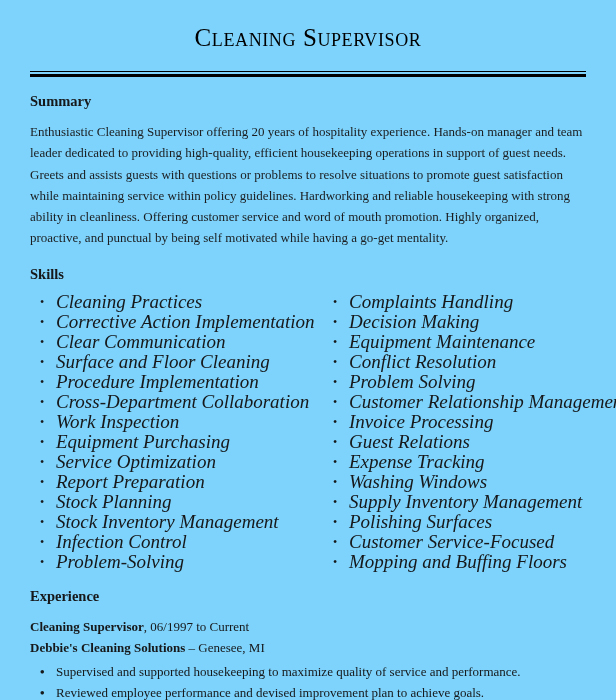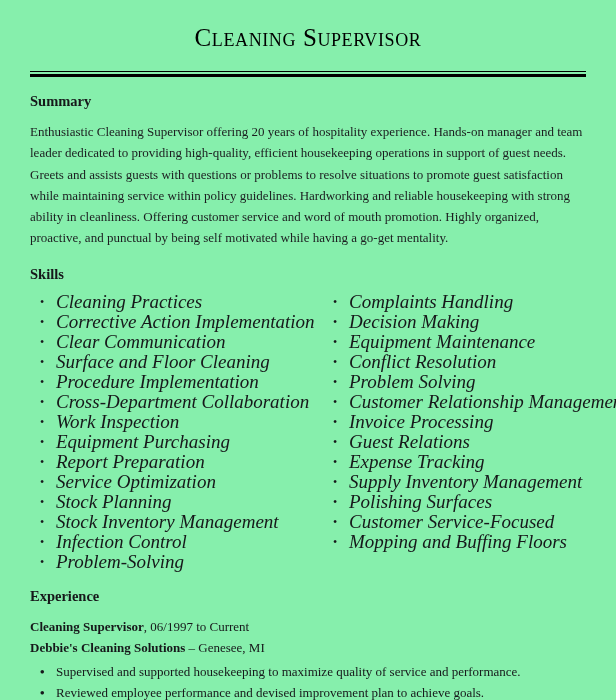--- a/index.html
+++ b/index.html
@@ -15,21 +15,21 @@
     color: #16181a;
     -webkit-font-smoothing: antialiased;
   }
 
   .page {
     position: relative;
     width: 616px;
     height: 700px;
     box-sizing: border-box;
     padding: 0 30px;
-    background: #86efac;
+    background: #7dd3fc;
   }
 
   
   .resume-title {
     margin: 0;
     padding-top: 24px;
     text-align: center;
     font-family: "Liberation Serif", "DejaVu Serif", serif;
     font-size: 25px;
     font-weight: 400;
@@ -160,39 +160,40 @@
       <div class="skills-col left">
         <ul class="skill-list" id="skills-left">
             <li>Cleaning Practices</li>
             <li>Corrective Action Implementation</li>
             <li>Clear Communication</li>
             <li>Surface and Floor Cleaning</li>
             <li>Procedure Implementation</li>
             <li>Cross-Department Collaboration</li>
             <li>Work Inspection</li>
             <li>Equipment Purchasing</li>
+            <li>Service Optimization</li>
             <li>Report Preparation</li>
-            <li>Service Optimization</li>
             <li>Stock Planning</li>
             <li>Stock Inventory Management</li>
             <li>Infection Control</li>
             <li>Problem-Solving</li>
           </ul>
       </div>
       <div class="skills-col right">
         <ul class="skill-list" id="skills-right">
             <li>Complaints Handling</li>
             <li>Decision Making</li>
             <li>Equipment Maintenance</li>
             <li>Conflict Resolution</li>
             <li>Problem Solving</li>
             <li>Customer Relationship Management</li>
             <li>Invoice Processing</li>
             <li>Guest Relations</li>
             <li>Expense Tracking</li>
+            <li>Washing Windows</li>
             <li>Supply Inventory Management</li>
             <li>Polishing Surfaces</li>
             <li>Customer Service-Focused</li>
             <li>Mopping and Buffing Floors</li>
           </ul>
       </div>
     </div>
   </section>
 
   <section class="experience-section">

